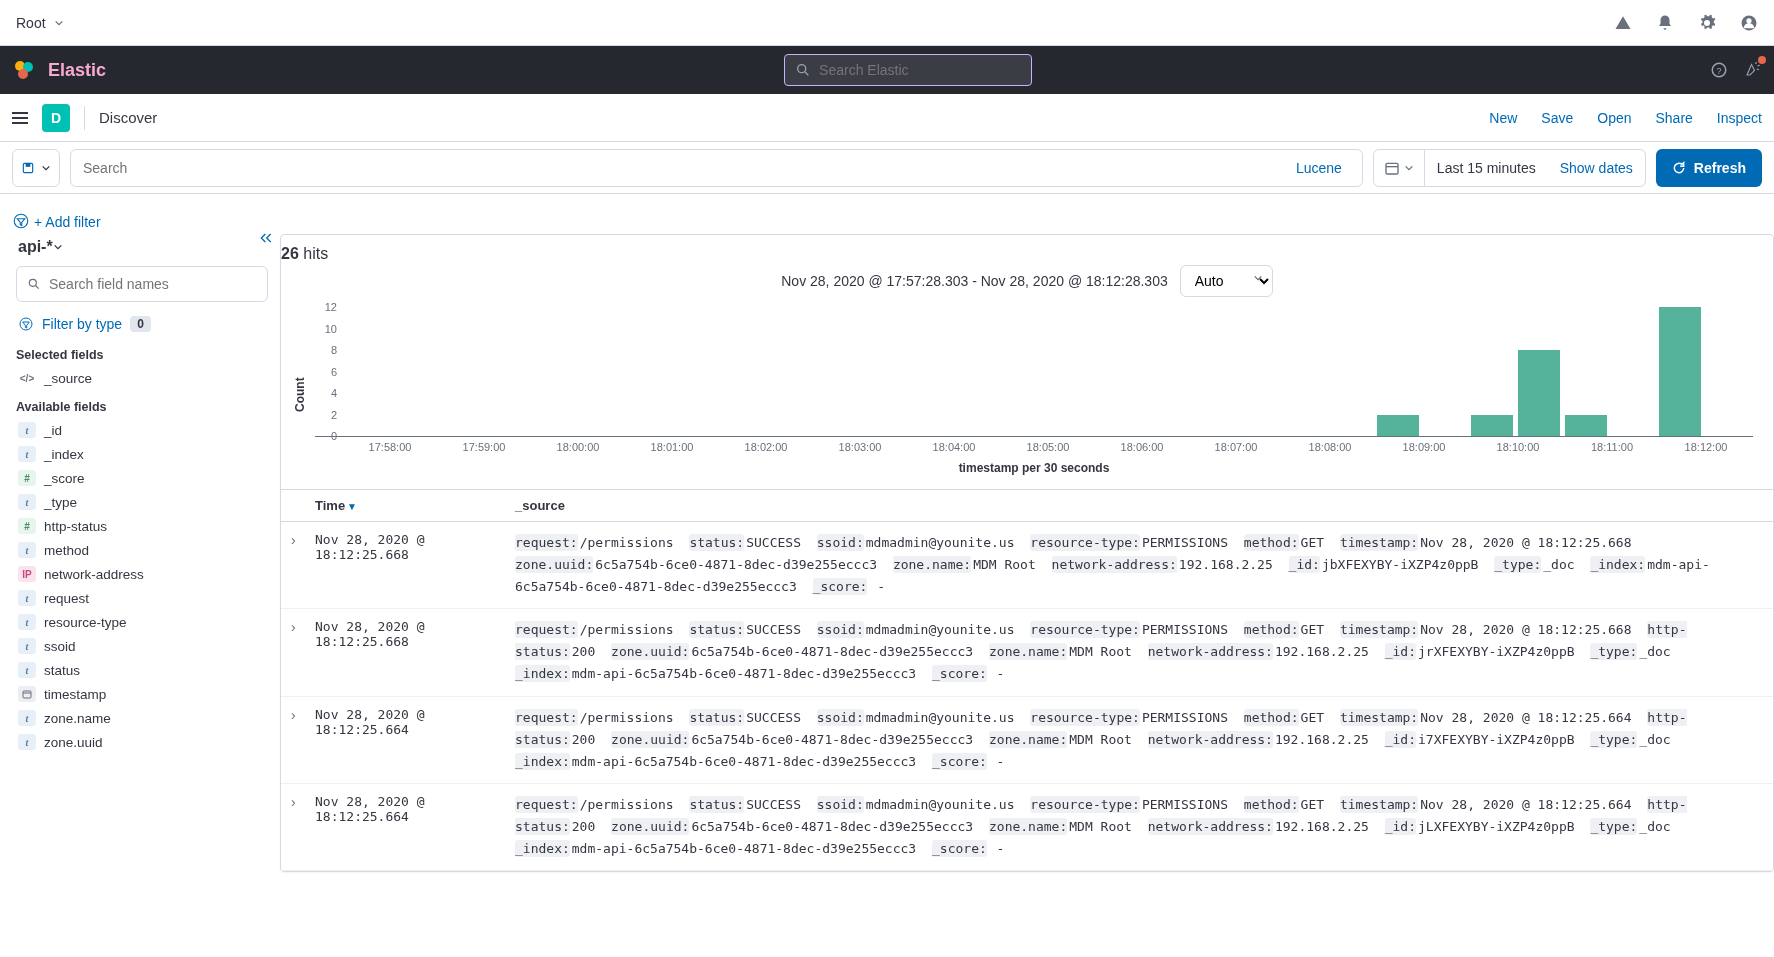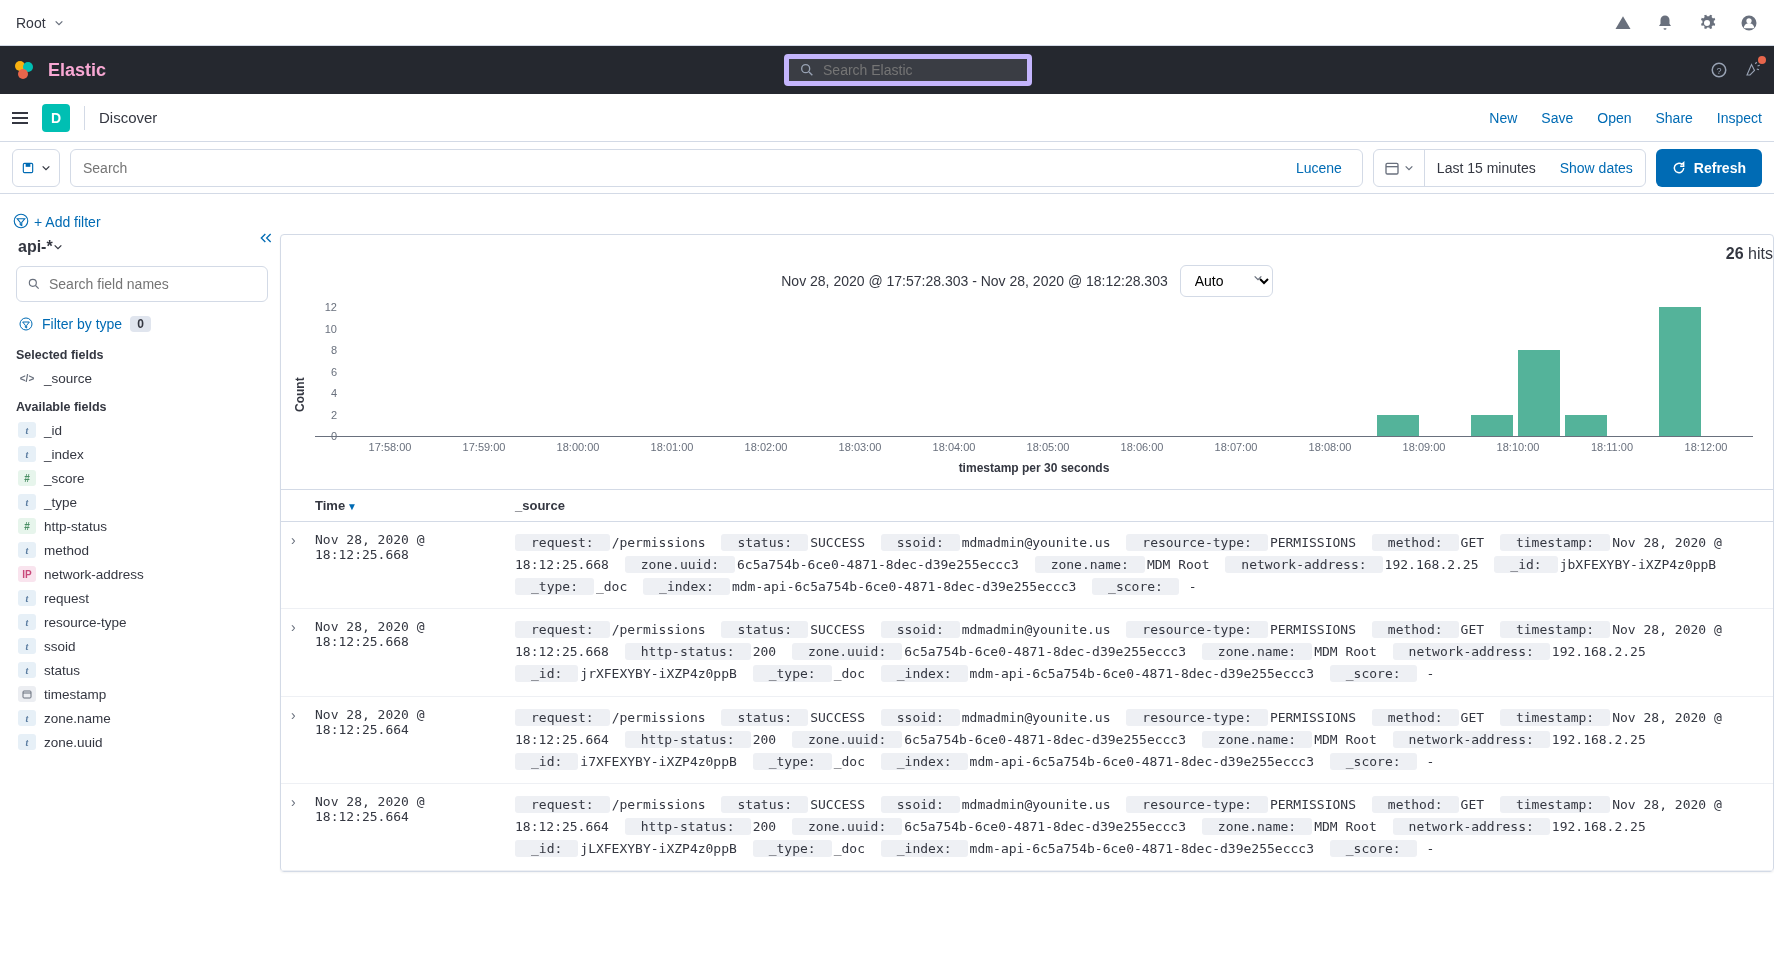--- a/index.html
+++ b/index.html
@@ -4,21 +4,21 @@
 <style>
 * { box-sizing: border-box; margin: 0; padding: 0; }
 body { font-family: -apple-system, BlinkMacSystemFont, "Segoe UI", Helvetica, Arial, sans-serif; font-size: 14px; color: #343741; background: #fff; width: 1774px; }
 .topbar { height: 46px; border-bottom: 1px solid #d3dae6; display: flex; align-items: center; padding: 0 16px; justify-content: space-between; }
 .topbar-left { display: flex; align-items: center; gap: 8px; }
 .topbar-right { display: flex; align-items: center; gap: 24px; color: #69707d; }
 .topbar-right .ticon { fill: #69707d; }
 .dark-header { height: 48px; background: #25282f; display: flex; align-items: center; padding: 0 12px; justify-content: space-between; }
 .dark-left { display:flex; align-items:center; gap:12px;}
 .brand { color: #f9a8d4; font-size: 18px; font-weight: 700; }
-.search-elastic { width: 248px; height: 32px; background: #3a3d44; border: 5px solid #c4b5fd; border-radius: 4px; display:flex; align-items:center; padding:0 10px; gap:8px; color:#98a2b3;}
+.search-elastic { width: 248px; height: 32px; background: #3a3d44; border: 1px solid #c4b5fd; border-radius: 4px; display:flex; align-items:center; padding:0 10px; gap:8px; color:#98a2b3;}
 .search-elastic input { background:transparent; border:none; outline:none; color:#98a2b3; font-size:14px; width:100%;}
 .dark-right{display:flex;align-items:center;gap:16px;position:relative;}
 .dark-right .ticon{fill:#98a2b3;}
 .badge-dot{position:absolute;top:-4px;right:-4px;width:8px;height:8px;background:#e7664c;border-radius:50%;}
 .app-bar { height: 48px; border-bottom: 1px solid #d3dae6; display:flex; align-items:center; padding:0 12px; justify-content:space-between;}
 .app-left{display:flex;align-items:center;gap:14px;}
 .hamburger{display:flex;flex-direction:column;gap:3px;cursor:pointer;}
 .hamburger span{display:block;width:16px;height:2px;background:#343741;}
 .app-badge{width:28px;height:28px;background:#00bfb3;border-radius:4px;display:flex;align-items:center;justify-content:center;color:#fff;font-weight:700;font-size:14px;}
 .app-right{display:flex;gap:24px;}
@@ -47,21 +47,21 @@
 .section-title{font-weight:700;font-size:12.5px;margin:10px 0 4px;}
 .field-item{display:flex;align-items:center;gap:8px;padding:4px 2px;font-size:13.5px;}
 .type-badge{width:18px;height:16px;border-radius:3px;display:flex;align-items:center;justify-content:center;font-size:10px;font-weight:700;}
 .tb-t{background:#e7f0f7;color:#5a7ca0;font-style:italic;font-family:Georgia,serif;}
 .tb-hash{background:#e7f5ec;color:#4a8f64;}
 .tb-ip{background:#f9e4ee;color:#c9487a;font-size:10px;}
 .tb-clock{background:#eceef2;color:#69707d;}
 .tb-source{background:transparent;color:#69707d;}
 .content{flex:1;padding:4px 0 8px;}
 .card{border:1px solid #d3dae6;border-radius:4px;box-shadow:0 1px 2px rgba(0,0,0,0.05);}
-.hits-title{text-align:right;padding:10px 0 2px;font-weight:700;font-size:16px;}
+.hits-title{text-align:left;padding:10px 0 2px;font-weight:700;font-size:16px;}
 .hits-sub{text-align:center;padding:0 0 10px;font-size:14px;display:flex;justify-content:center;gap:12px;align-items:center;}
 .auto-select{height:32px;border:1px solid #d3dae6;border-radius:6px;padding:0 32px 0 10px;background:#fff;position:relative;font-size:14px;}
 .auto-wrap{position:relative;display:inline-block;}
 .auto-chev{position:absolute;right:10px;top:8px;pointer-events:none;}
 .chart-wrap{display:flex;padding:0 20px 6px 10px;gap:6px;}
 .ylabel{writing-mode:vertical-rl;transform:rotate(180deg);font-weight:700;font-size:12px;text-align:center;padding:0 2px;}
 .chart-col{flex:1;}
 .chart-area{height:130px;position:relative;border-bottom:1px solid #69707d;}
 .yaxis{position:absolute;left:0;top:0;bottom:0;width:26px;}
 .ytick{position:absolute;right:4px;font-size:11px;color:#69707d;transform:translateY(-50%);}
@@ -72,21 +72,21 @@
 .xlabel{text-align:center;font-weight:700;font-size:12px;padding:4px 0 8px;}
 .tbl-head{display:flex;padding:8px 10px;border-top:1px solid #d3dae6;border-bottom:1px solid #d3dae6;font-weight:700;font-size:13px;}
 .col-expand{width:24px;}
 .col-time{width:200px;}
 .col-source{flex:1;}
 .sort-arrow{color:#006bb4;font-size:10px;margin-left:2px;}
 .doc-row{display:flex;padding:10px;border-bottom:1px solid #eef0f4;}
 .doc-row .expand{width:24px;color:#69707d;cursor:pointer;}
 .doc-row .time-cell{width:200px;font-family:Menlo,Consolas,monospace;font-size:13px;}
 .doc-row .src-cell{flex:1;font-family:Menlo,Consolas,monospace;font-size:13px;line-height:1.7;}
-.kv-key{background:#eef0f4;padding:1px 16px;border-radius:3px;margin-right:2px;}
+.kv-key{background:#eef0f4;padding:1px 0;border-radius:3px;margin-right:2px;}
 .kv-val{margin-right:8px;}
 .ticon{width:18px;height:18px;display:inline-block;}
 .chev-down{width:10px;height:10px;display:inline-block;}
 </style>
 </head>
 <body>
 
 <div class="topbar">
   <div class="topbar-left">
     <span style="font-weight:500;">Root</span>

